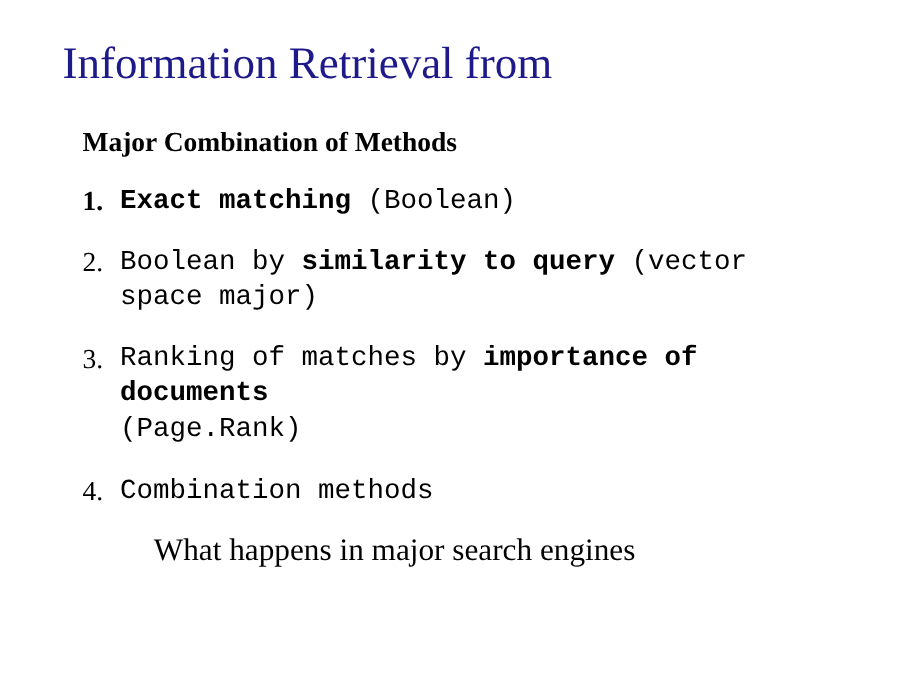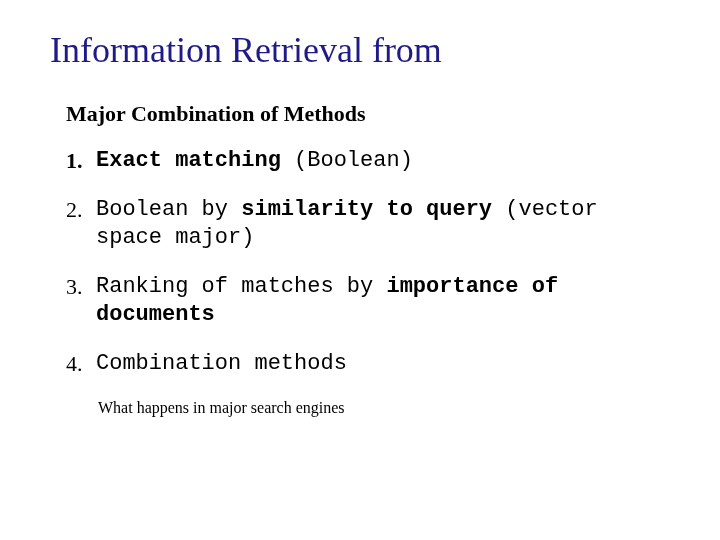--- a/index.html
+++ b/index.html
@@ -45,22 +45,22 @@
       flex-shrink: 0;
     }
     .item-body {
       flex: 1;
       font-family: Liberation Mono, monospace;
     }
     .bold {
       font-weight: bold;
     }
     .trail {
-      margin-left: 48px;
-      font-size: 16px;
+      margin-left: 73px;
+      font-size: 25px;
       margin-top: 4px;
     }
   </style>
 </head>
 <body>
 
 <h1 class="title">
   <span>Information Retrieval from</span><br>
 </h1>
 
@@ -75,21 +75,21 @@
   </li>
   <li>
     <span class="num">2.</span>
     <span class="item-body">
       <span>Boolean by </span><span class="bold">similarity to query</span><span> (vector space major)</span>
     </span>
   </li>
   <li>
     <span class="num">3.</span>
     <span class="item-body">
-      <span>Ranking of matches by </span><span class="bold">importance of documents</span><br>
+      <span>Ranking of matches by </span><span class="bold">importance of documents</span><br><span>(Page.Rank)</span>
     </span>
   </li>
   <li>
     <span class="num">4.</span>
     <span class="item-body">
       <span>Combination methods</span>
     </span>
   </li>
 </ol>
 

